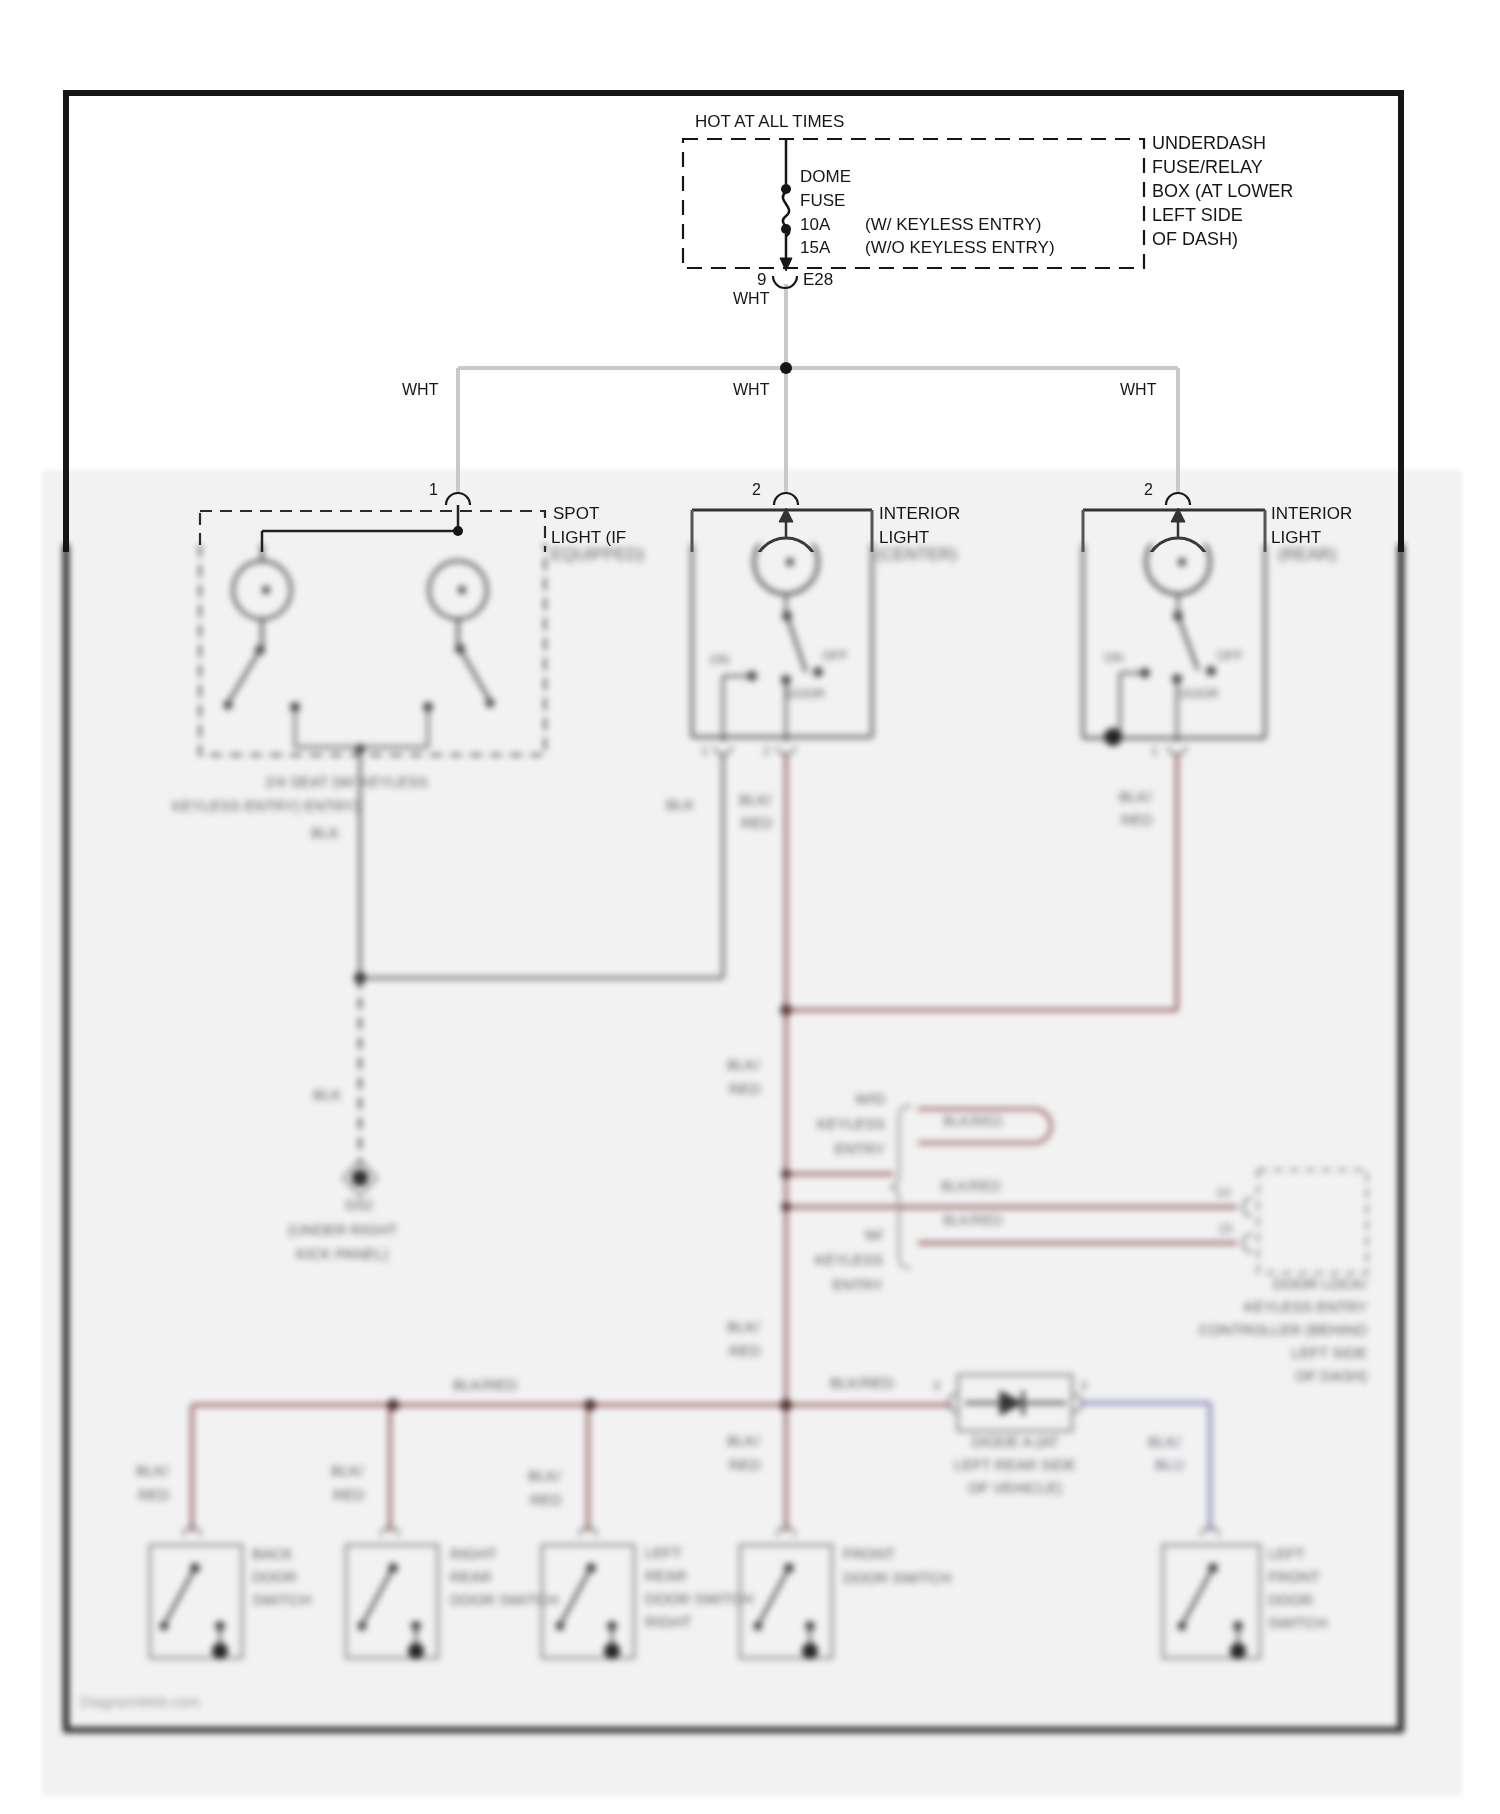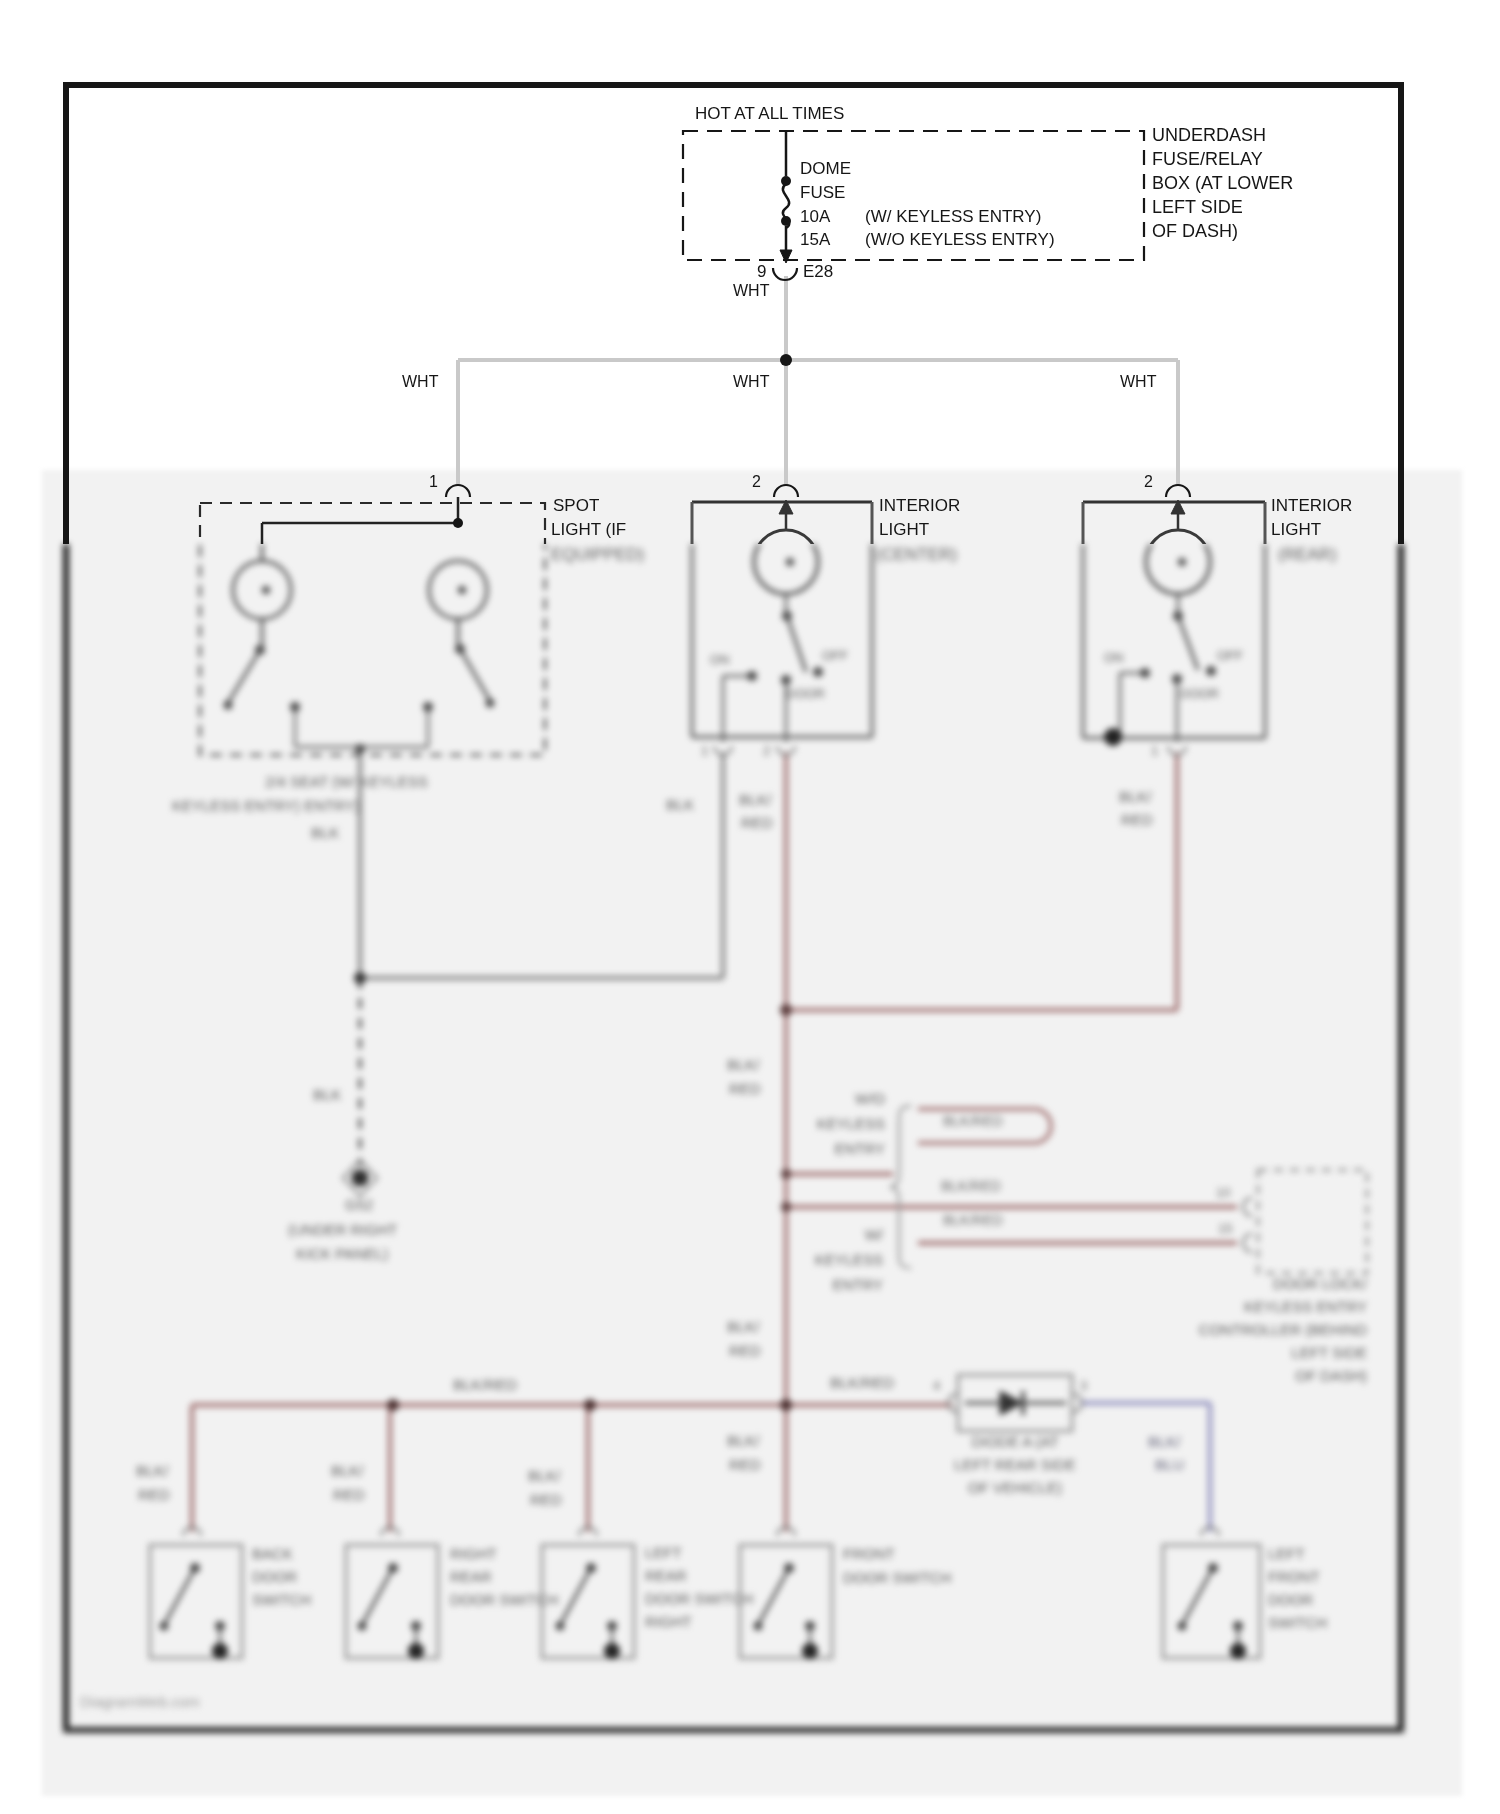--- a/index.html
+++ b/index.html
@@ -1,20 +1,20 @@
 <!DOCTYPE html>
 <html><head>
 <meta charset="utf-8">
 <style>
   html,body{margin:0;padding:0;background:#ffffff;}
   #stage{position:relative;width:1500px;height:1814px;background:#fff;overflow:hidden;
          font-family:"Liberation Sans", sans-serif;}
   #tint{position:absolute;left:42px;top:470px;width:1420px;height:1326px;background:#f2f2f2;filter:blur(2px);}
   .layer{position:absolute;left:0;width:1500px;overflow:hidden;}
-  #sharp{top:0;height:544px;z-index:3;}
+  #sharp{top:8px;height:544px;z-index:3;}
   #blur{top:544px;height:1262px;z-index:2;filter:blur(3px);}
   #blur .inner{position:absolute;left:0;top:-544px;width:1500px;height:1814px;}
   #sharp .inner{position:absolute;left:0;top:0;width:1500px;height:1814px;}
   svg{position:absolute;left:0;top:0;}
   text{font-family:"Liberation Sans", sans-serif;}
 </style>
 </head>
 <body>
 
 <div id="stage">

